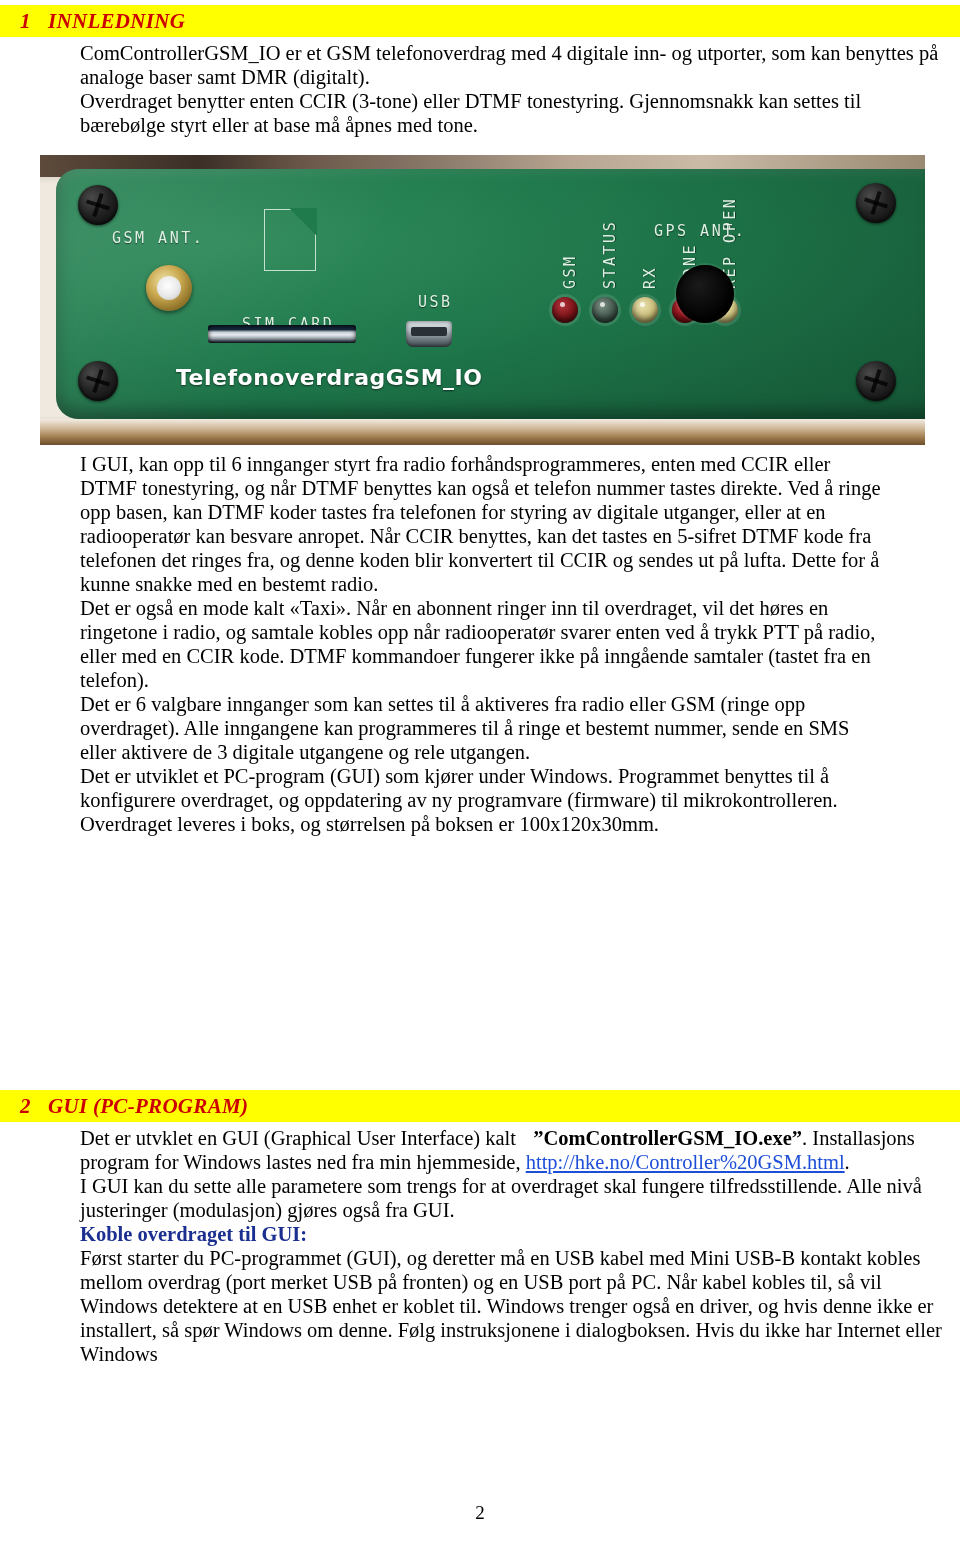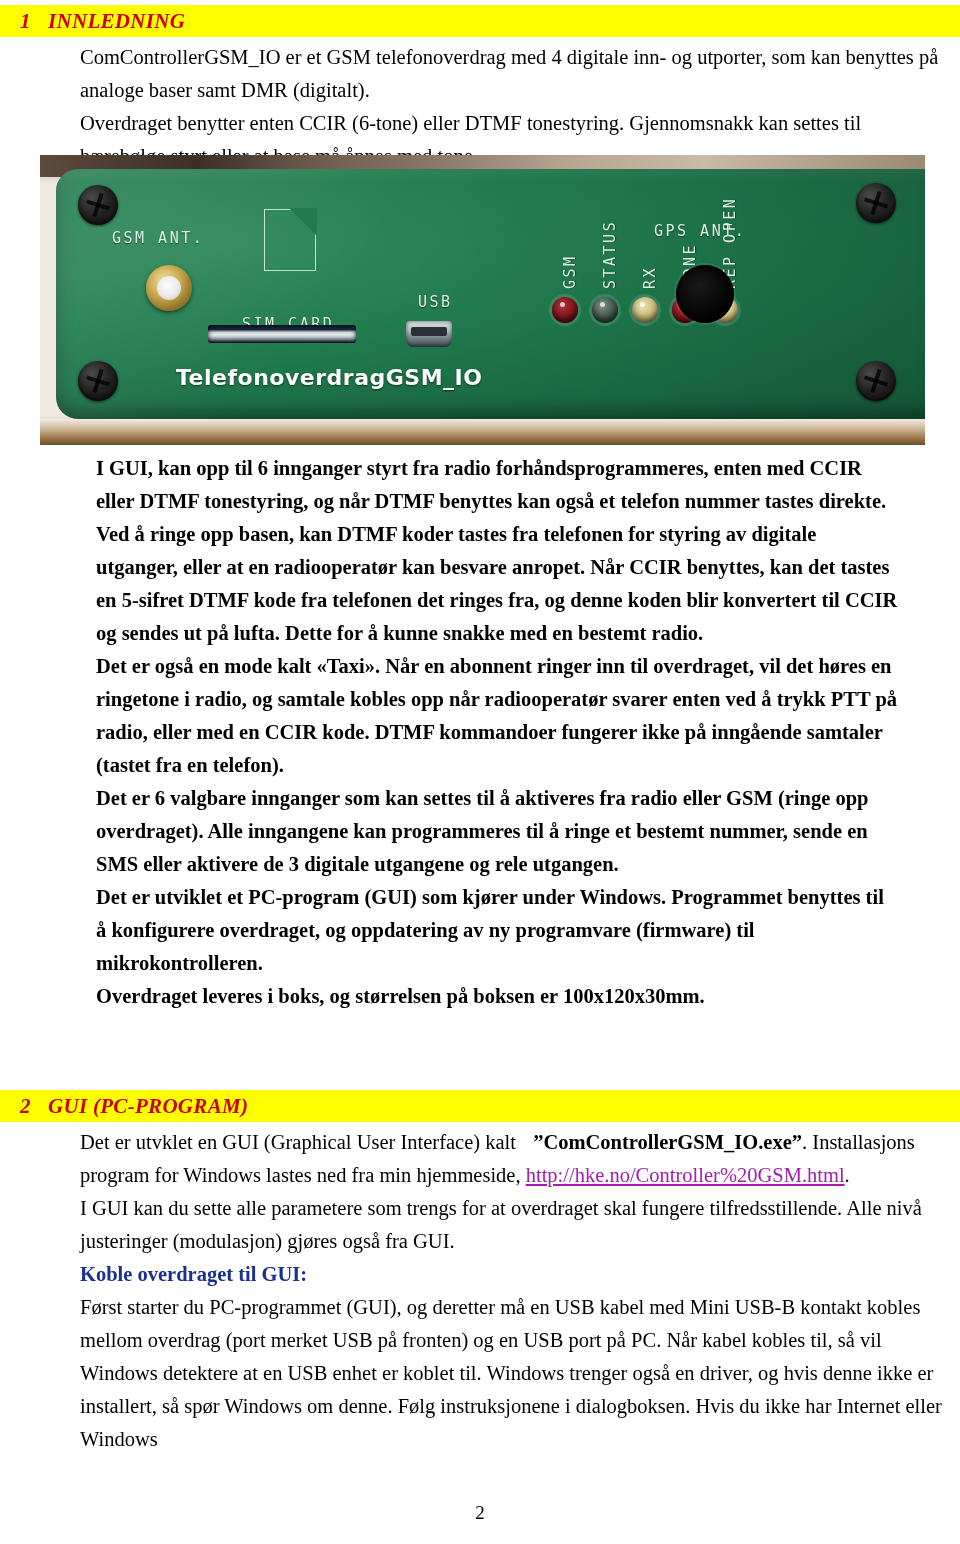--- a/index.html
+++ b/index.html
@@ -36,27 +36,27 @@
     font-style: italic;
     font-size: 21px;
     letter-spacing: 0.3px;
   }
 
   
   .body-block {
     padding-left: 80px;
     padding-right: 18px;
     font-size: 20.5px;
-    line-height: 33px;
+    line-height: 24px;
     text-align: left;
   }
   .body-block p { margin: 0; }
   .b { font-weight: bold; margin-left: 12px; }
   .link {
-    color: #a21caf;
+    color: #1d4ed8;
     text-decoration: underline;
   }
   .subhead {
     color: #1a2f8f;
     font-weight: bold;
   }
 
   
   .photo-wrap {
     position: absolute;
@@ -208,21 +208,21 @@
 </head>
 <body>
 
 <div class="section-bar" style="margin-top:5px;">
   <span class="section-num">1</span>
   <span class="section-title">INNLEDNING</span>
 </div>
 
 <div class="body-block" style="padding-top:4px;">
   <p>ComControllerGSM_IO  er et GSM telefonoverdrag med 4 digitale inn- og utporter, som kan benyttes på analoge baser samt DMR (digitalt).</p>
-  <p>Overdraget benytter enten CCIR (6-tone) eller DTMF tonestyring.  Gjennomsnakk kan settes til bærebølge styrt eller at base må åpnes med tone.</p>
+  <p>Overdraget benytter enten CCIR (3-tone) eller DTMF tonestyring.  Gjennomsnakk kan settes til bærebølge styrt eller at base må åpnes med tone.</p>
 </div>
 
 <div class="photo-wrap">
   <div class="photo">
     <div class="photo-bg-top"></div>
     <div class="photo-bg-bottom"></div>
 
     <div class="faceplate">
       <div class="fp-sheen"></div>
 
@@ -256,21 +256,21 @@
       <div class="led" style="left:576px; top:128px; background: radial-gradient(circle at 38% 32%, #e7dfae 0%, #cdc07a 55%, #8d8248 100%);"></div>
       <div class="led" style="left:616px; top:128px; background: radial-gradient(circle at 38% 32%, #c03038 0%, #8a1118 55%, #4d0809 100%);"></div>
       <div class="led" style="left:656px; top:128px; background: radial-gradient(circle at 38% 32%, #eee4a6 0%, #d4c882 55%, #8f8447 100%);"></div>
 
       <span class="silk" style="left:598px; top:53px;">GPS ANT.</span>
       <div class="gps-hole" style="left:620px; top:96px;"></div>
     </div>
   </div>
 </div>
 
-<div class="body-block" style="position:absolute; left:16px; top:452px; width:900px;font-weight:bold;">
+<div class="body-block" style="position:absolute; left:0; top:452px; width:900px;">
   <p>I GUI, kan opp til 6 innganger styrt fra radio forhåndsprogrammeres, enten med CCIR eller DTMF tonestyring, og når DTMF benyttes kan også et telefon nummer tastes direkte.  Ved å ringe opp basen, kan DTMF koder tastes fra telefonen for styring av digitale utganger, eller at en radiooperatør kan besvare anropet.  Når CCIR benyttes, kan det tastes en 5-sifret DTMF kode fra telefonen det ringes fra, og denne koden blir konvertert til CCIR og sendes ut på lufta.  Dette for å kunne snakke med en bestemt radio.</p>
   <p>Det er også en mode kalt «Taxi».  Når en abonnent ringer inn til overdraget, vil det høres en ringetone i radio, og samtale kobles opp når radiooperatør svarer enten ved å trykk PTT på radio, eller med en CCIR kode.  DTMF kommandoer fungerer ikke på inngående samtaler (tastet fra en telefon).</p>
   <p>Det er 6 valgbare innganger som kan settes til å aktiveres fra radio eller GSM (ringe opp overdraget).  Alle inngangene kan programmeres til å ringe et bestemt nummer, sende en SMS eller aktivere de 3 digitale utgangene og rele utgangen.</p>
   <p>Det er utviklet et PC-program (GUI) som kjører under Windows.  Programmet benyttes til å konfigurere overdraget, og oppdatering av ny programvare (firmware) til mikrokontrolleren.</p>
   <p>Overdraget leveres i boks, og størrelsen på boksen er 100x120x30mm.</p>
 </div>
 
 <div class="section-bar" style="position:absolute; left:0; top:1090px;">
   <span class="section-num">2</span>
   <span class="section-title">GUI (PC-PROGRAM)</span>

